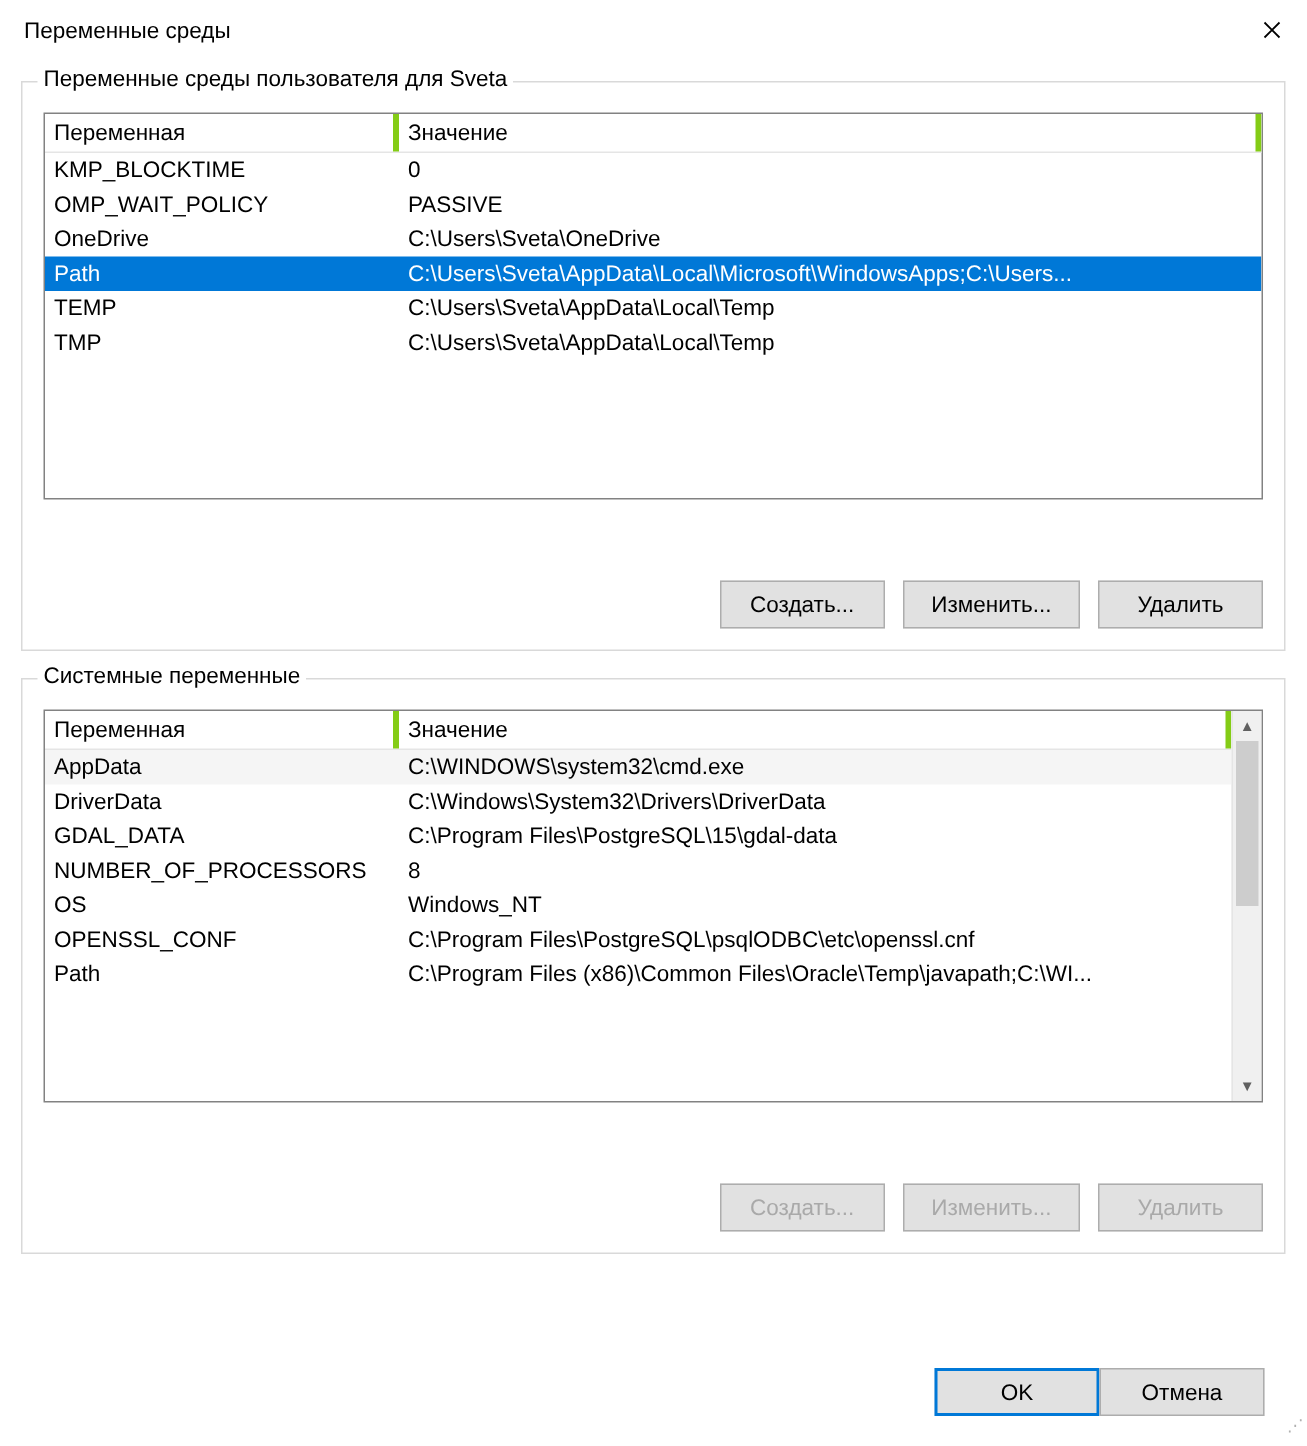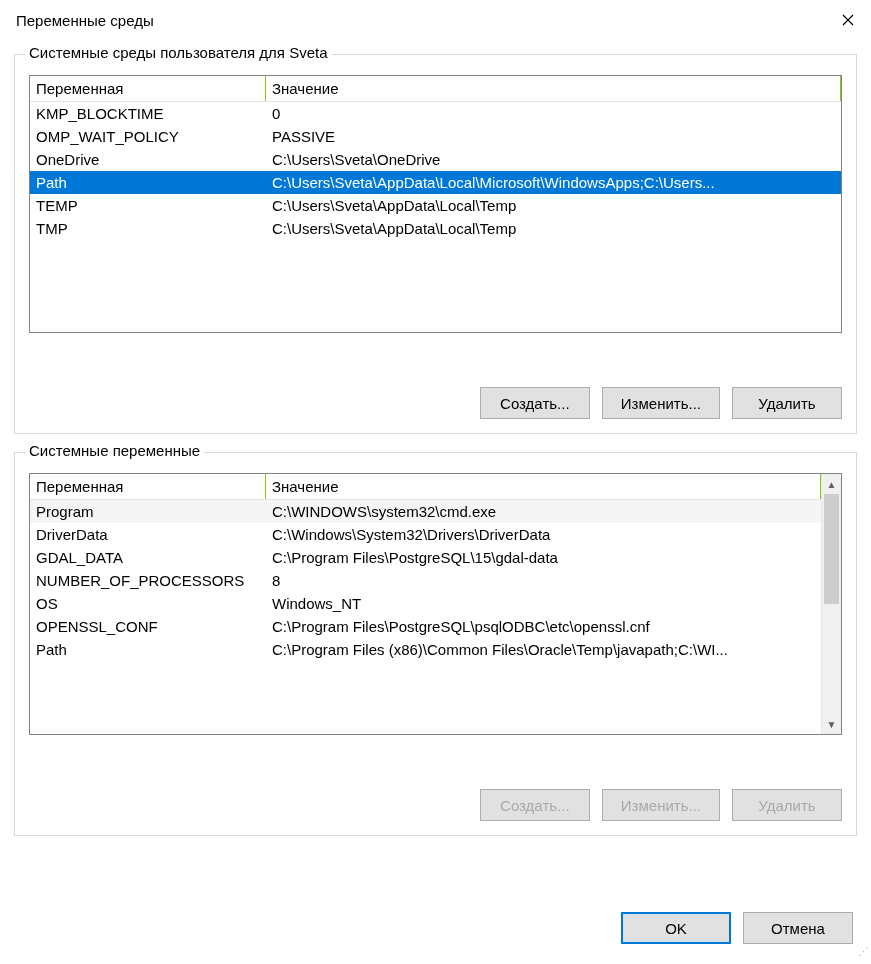--- a/index.html
+++ b/index.html
@@ -75,21 +75,21 @@
       overflow: hidden;
     }
     .table-header {
       display: flex;
       border-bottom: 1px solid #e5e5e5;
       background: #fff;
     }
     .table-header .col {
       padding: 4px 6px;
       font-size: 15px;
-      border-right: 1px solid #84cc16;
+      border-right: 4px solid #84cc16;
     }
     .table-body {
       overflow-y: hidden;
     }
     .table-row {
       display: flex;
       font-size: 15px;
     }
     .table-row .col {
       padding: 3px 6px;
@@ -161,22 +161,21 @@
       text-align: center;
       margin-top: 40px;
     }
     .btn:disabled {
       color: #a9a9a9;
       cursor: default;
     }
     .dialog-buttons {
       display: flex;
       justify-content: flex-end;
-      gap: 12px;
-      padding: 4px 18px 12px 0;
+      padding: 4px 28px 12px 0;
     }
     .btn.primary {
       border: 2px solid #0078d7;
       background: #e1e1e1;
     }
     .resize-grip {
       position: absolute;
       right: 2px;
       bottom: 2px;
       width: 14px;
@@ -200,21 +199,21 @@
   <div class="titlebar-close">
     <svg viewBox="0 0 12 12">
           <path d="M1 1 L11 11 M11 1 L1 11" stroke="#000" stroke-width="1.2" fill="none"></path>
         </svg>
   </div>
 </div>
 
 <div class="content">
 
   <div class="groupbox">
-    <span class="groupbox-label">Системные среды пользователя для Sveta</span>
+    <span class="groupbox-label">Переменные среды пользователя для Sveta</span>
 
     <div class="table-wrap user">
       <div class="table-inner">
         <div class="table-data">
           <div class="table-header">
             <div class="col name">Переменная</div>
             <div class="col value">Значение</div>
           </div>
           <div class="table-body" id="user-body">
                 <div class="table-row">
@@ -258,21 +257,21 @@
 
     <div class="table-wrap system">
       <div class="table-inner">
         <div class="table-data">
           <div class="table-header">
             <div class="col name">Переменная</div>
             <div class="col value">Значение</div>
           </div>
           <div class="table-body" id="system-body">
                 <div class="table-row alt">
-                  <div class="col name">Program</div>
+                  <div class="col name">AppData</div>
                   <div class="col value">C:\WINDOWS\system32\cmd.exe</div>
                 </div>
                 <div class="table-row">
                   <div class="col name">DriverData</div>
                   <div class="col value">C:\Windows\System32\Drivers\DriverData</div>
                 </div>
                 <div class="table-row">
                   <div class="col name">GDAL_DATA</div>
                   <div class="col value">C:\Program Files\PostgreSQL\15\gdal-data</div>
                 </div>

